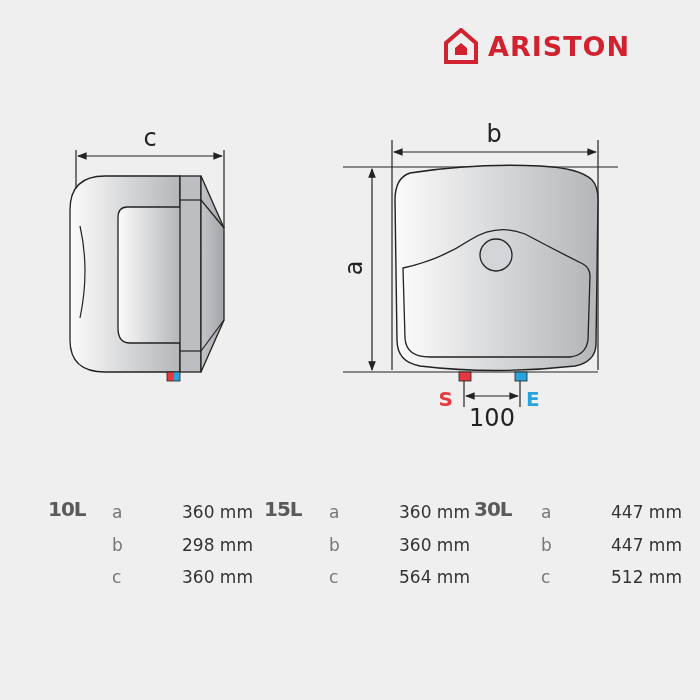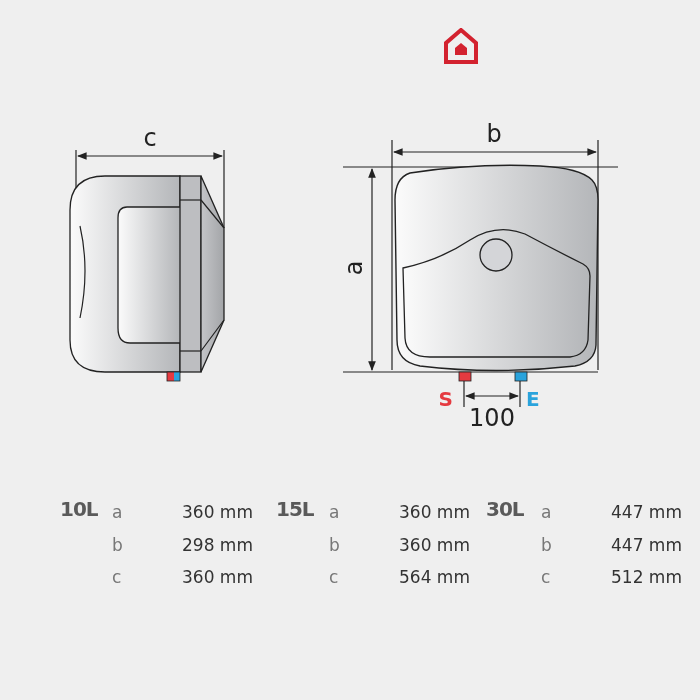--- a/index.html
+++ b/index.html
@@ -1,33 +1,34 @@
 <!DOCTYPE html>
 <html><head>
 <meta charset="utf-8">
 <style>
   html, body { margin:0; padding:0; }
   body { width:700px; height:700px; background:#efefef; position:relative; overflow:hidden; font-family:"DejaVu Sans", sans-serif; }
   .logo { position:absolute; left:444px; top:28px; display:flex; align-items:center; gap:10px; }
   .logo-text { color:#d3222f; font-family:"DejaVu Sans", sans-serif; font-weight:bold; font-size:27px; letter-spacing:1px; }
   svg.diagram { position:absolute; left:0; top:0; }
   .spec { position:absolute; top:495px; }
-  .spec .cap { position:absolute; left:12px; top:2px; font-family:"DejaVu Sans", sans-serif; font-weight:bold; font-size:20px; color:#5a5a5a; letter-spacing:-1px; }
+  .spec .cap { position:absolute; left:0; top:2px; font-family:"DejaVu Sans", sans-serif; font-weight:bold; font-size:20px; color:#5a5a5a; letter-spacing:-1px; }
   .spec .row { position:absolute; height:22px; font-size:17px; }
   .spec .lbl { position:absolute; left:0; color:#777; }
   .spec .val { position:absolute; left:30px; color:#333; white-space:nowrap;margin-left:40px; }
 </style>
 </head>
 <body>
 
 <div class="logo">
   <svg width="34" height="36" viewBox="0 0 34 36">
     <path d="M17 2 L32 15 L32 34 L2 34 L2 15 Z" fill="none" stroke="#d3222f" stroke-width="4" stroke-linejoin="miter"></path>
     <path d="M17 15 L23 20 L23 27 L11 27 L11 20 Z" fill="#d3222f"></path>
   </svg>
+  <span class="logo-text">ARISTON</span>
 </div>
 
 <svg class="diagram" width="700" height="480" viewBox="0 0 700 480">
   <defs>
     <linearGradient id="g1" x1="0" x2="1" y1="0" y2="0">
       <stop offset="0" stop-color="#fbfbfb"></stop>
       <stop offset="1" stop-color="#b4b6b9"></stop>
     </linearGradient>
     <linearGradient id="g2" x1="0" x2="1" y1="0" y2="0">
       <stop offset="0" stop-color="#c4c5c8"></stop>

